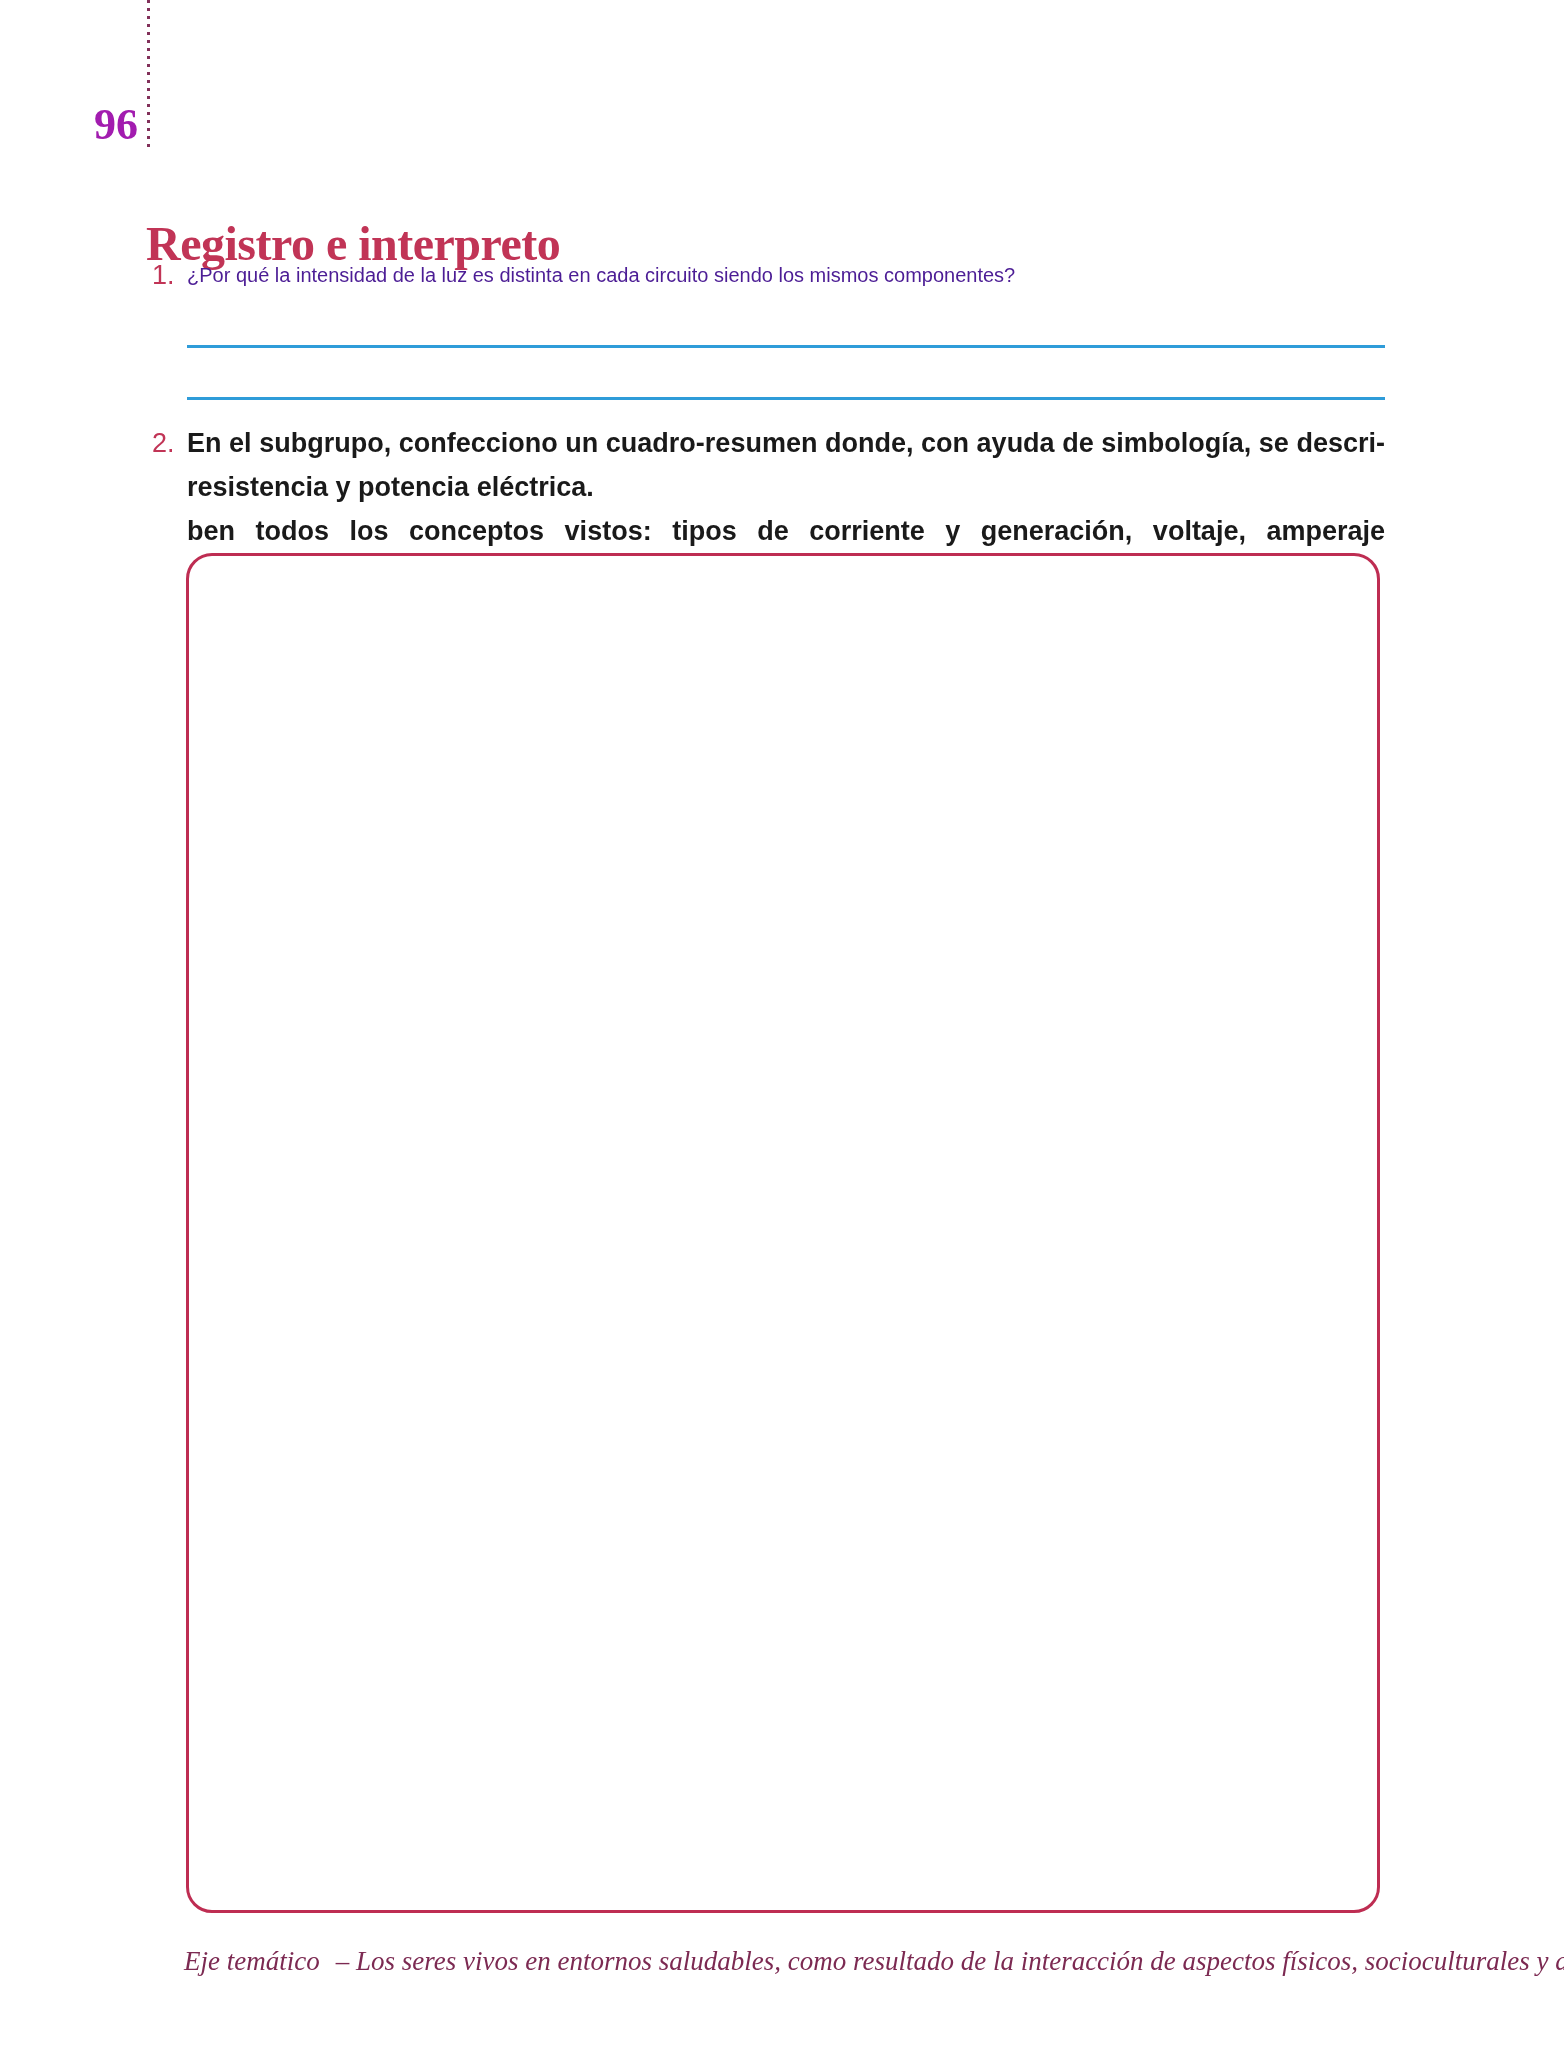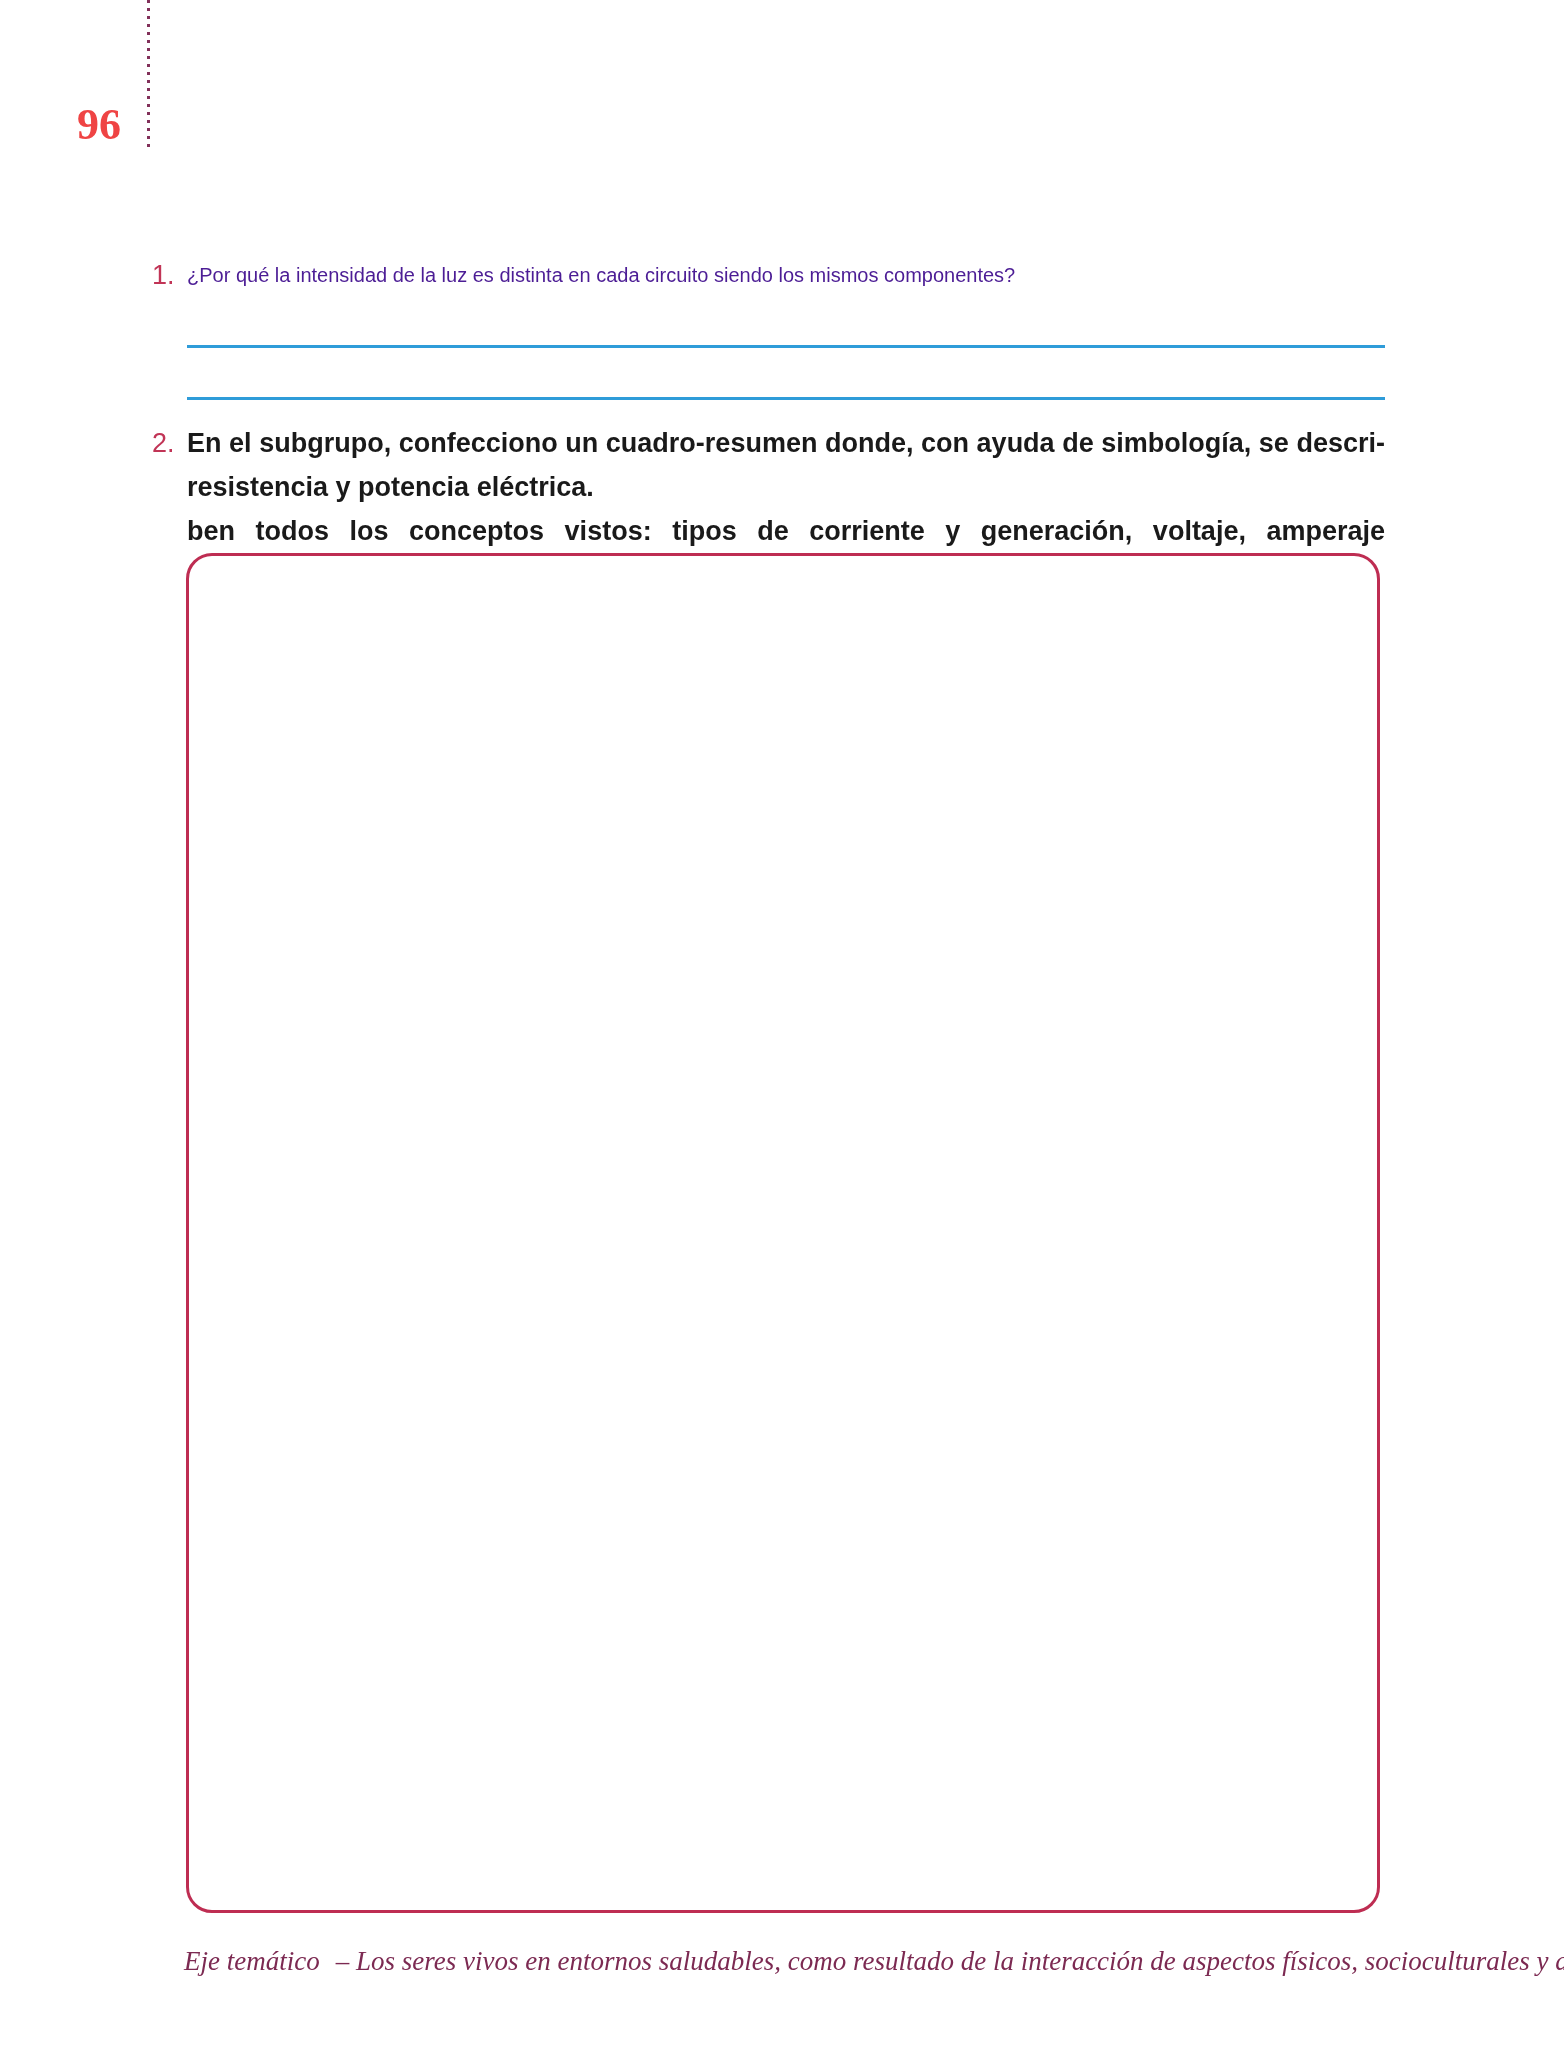--- a/index.html
+++ b/index.html
@@ -8,24 +8,24 @@
     background: #ffffff;
     font-family: "Liberation Sans", sans-serif;
     position: relative;
     color: #1a1a1a;
   }
   .page { position: absolute; inset: 0; overflow: hidden; }
 
   
   .page-number {
     position: absolute; left: 60px; top: 103px; width: 78px;
-    text-align: center;
+    text-align: right;
     font-family: "Liberation Serif", serif;
     font-weight: bold; font-size: 44px; line-height: 44px;
-    color: #ef4444;
+    color: #a21caf;
   }
   .dotted-rule {
     position: absolute; left: 147px; top: 0; width: 3px; height: 147px;
     background: repeating-linear-gradient(to bottom, #82305A 0 3px, transparent 3px 8px);
   }
 
   
   .section-title {
     position: absolute; left: 146px; top: 186px;
     font-family: "Liberation Serif", serif;
@@ -77,20 +77,21 @@
 </style>
 </head>
 <body>
 
 <div class="page">
 
   <div class="page-number">96</div>
 
   <div class="dotted-rule"></div>
 
+  <h1 class="section-title">Registro e interpreto</h1>
 
   <div class="question question-1">
     <span class="q-marker">1.</span>
     <span class="q-text">¿Por qué la intensidad de la luz es distinta en cada circuito siendo los mismos componentes?</span>
   </div>
 
   <div class="answer-line answer-line-1"></div>
   <div class="answer-line answer-line-2"></div>
 
   <div class="question question-2">

